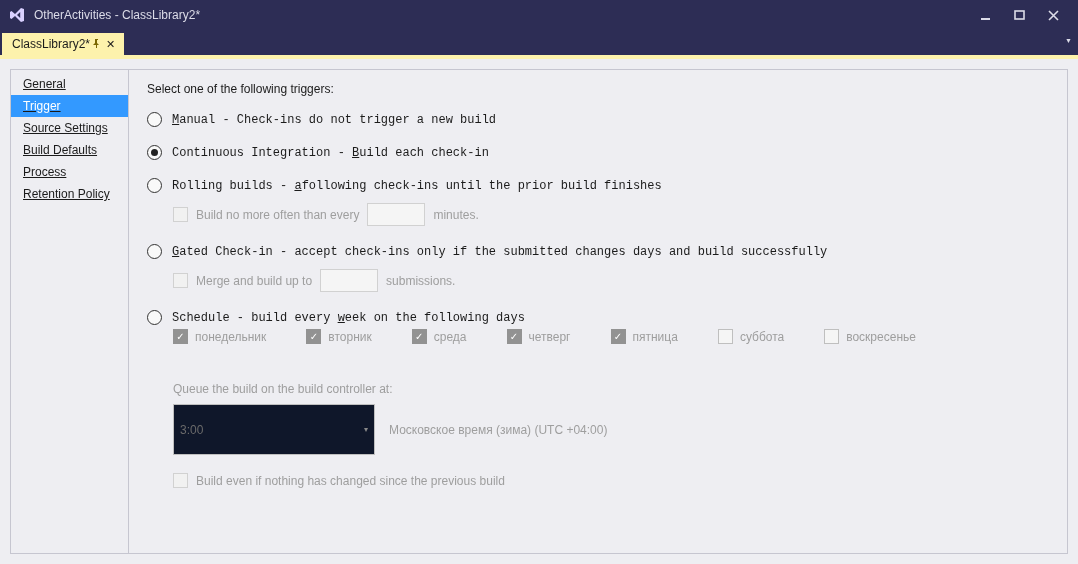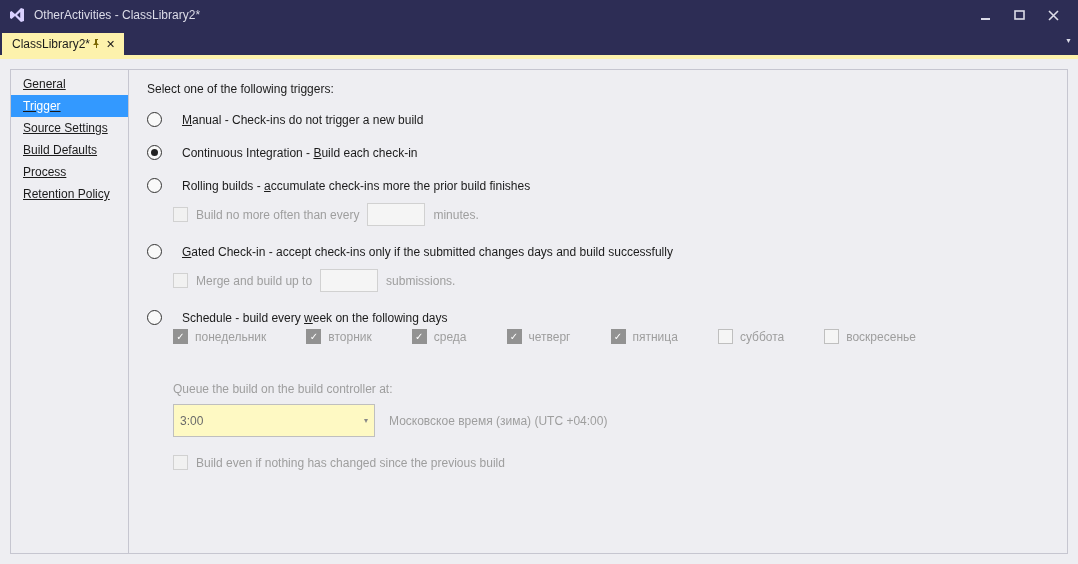--- a/index.html
+++ b/index.html
@@ -121,22 +121,23 @@
     overflow: auto;
   }
   .heading {
     font-size: 12px;
     margin-bottom: 16px;
   }
 
   .option-row {
     display: flex;
     align-items: flex-end;
-    gap: 20px;
+    gap: 10px;
     margin-bottom: 18px;
+    font-family: Liberation Mono, monospace;
   }
   .option-row.tight { margin-bottom: 10px; }
 
   .radio {
     width: 13px; height: 13px;
     border-radius: 50%;
     border: 1px solid #333;
     background: #f9f9f9;
     display: inline-flex;
     align-items: center;
@@ -205,25 +206,25 @@
     display: flex;
     align-items: center;
     gap: 14px;
     margin-bottom: 18px;
     color: #9e9e9e;
   }
   .dropdown {
     width: 188px;
     height: 23px;
     border: 1px solid #bfbfbf;
-    background: #fef9c3;
+    background: #0f172a;
     display: flex;
     align-items: center;
     justify-content: space-between;
-    padding: 4px 6px;
+    padding: 13px 6px;
     color: #6a6a6a;
   }
   .dropdown .dd-arrow { font-size: 8px; color:#888;}
 </style>
 </head>
 <body>
 
 <div class="titlebar">
   <div class="title-logo">
     <svg width="18" height="18" viewBox="0 0 18 18">
@@ -283,21 +284,21 @@
         <span class="opt-label"><span></span><span class="ul">M</span><span>anual - Check-ins do not trigger a new build</span></span>
       </div>
 
       <div class="option-row">
         <span class="radio checked"></span>
         <span class="opt-label"><span>Continuous Integration - </span><span class="ul">B</span><span>uild each check-in</span></span>
       </div>
 
       <div class="option-row tight">
         <span class="radio"></span>
-        <span class="opt-label"><span>Rolling builds - </span><span class="ul">a</span><span>ccumulate check-ins more the prior build finishes</span></span>
+        <span class="opt-label"><span>Rolling builds - </span><span class="ul">a</span><span>following check-ins until the prior build finishes</span></span>
       </div>
       <div class="sub-indent">
         <span class="chk disabled"></span>
         <span><span>Build no more often than e</span><span class="ul">v</span><span>ery</span></span>
         <span class="num-input"></span>
         <span>minutes.</span>
       </div>
 
       <div class="option-row tight">
         <span class="radio"></span>

